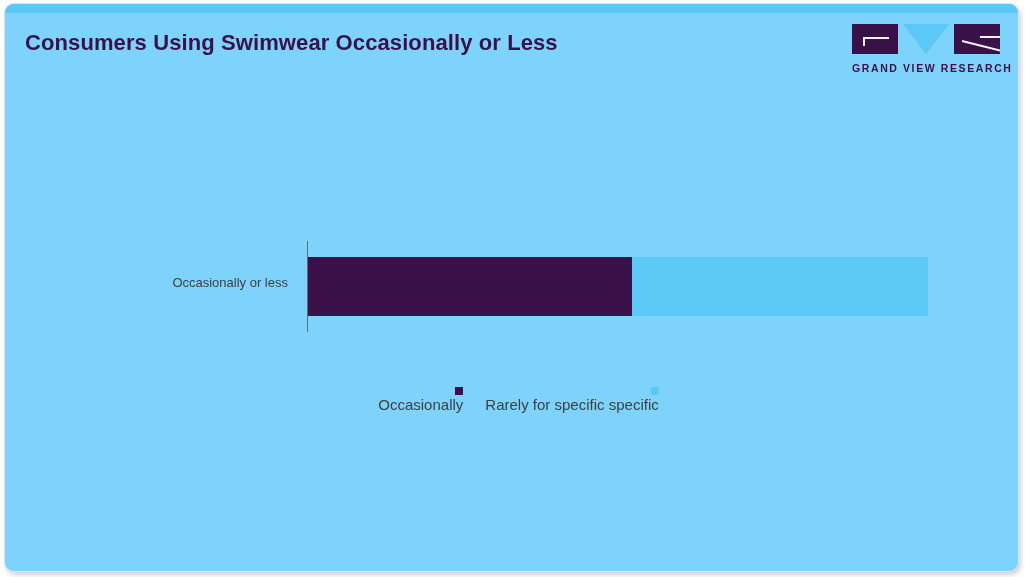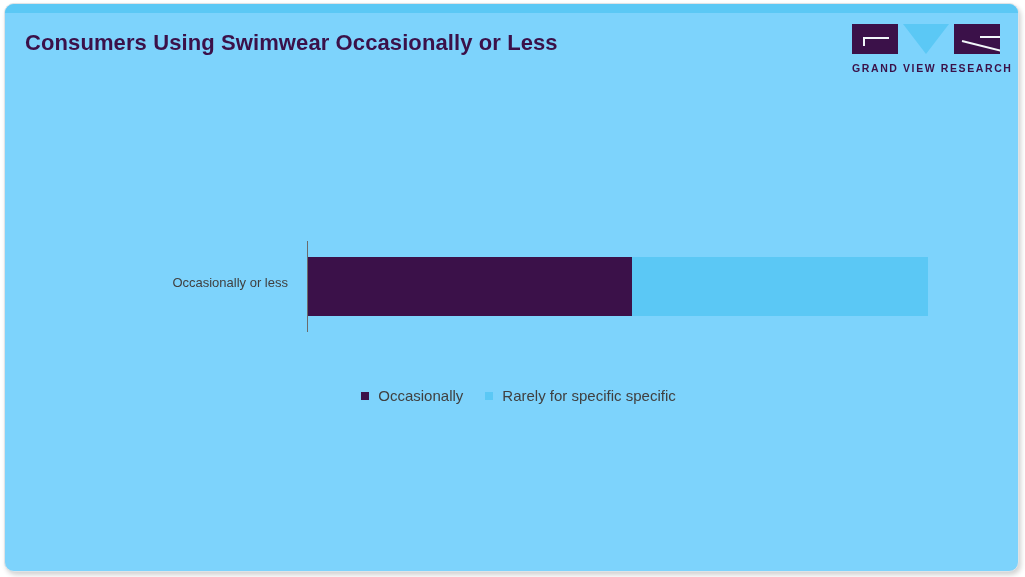--- a/index.html
+++ b/index.html
@@ -185,22 +185,23 @@
     width: 100%;
     display: flex;
     justify-content: center;
     align-items: center;
     gap: 22px;
     padding-left: 14px;
     box-sizing: border-box;
   }
   .legend-item {
     display: flex;
-    align-items: center;
-    gap: 9px;
+    align-items: flex-end;
+    gap: 1px;
+    flex-direction: column;
   }
   .legend-swatch {
     width: 8px;
     height: 8px;
     flex: 0 0 auto;
   }
   .legend-label {
     font-size: 15px;
     color: #404040;
     white-space: nowrap;

